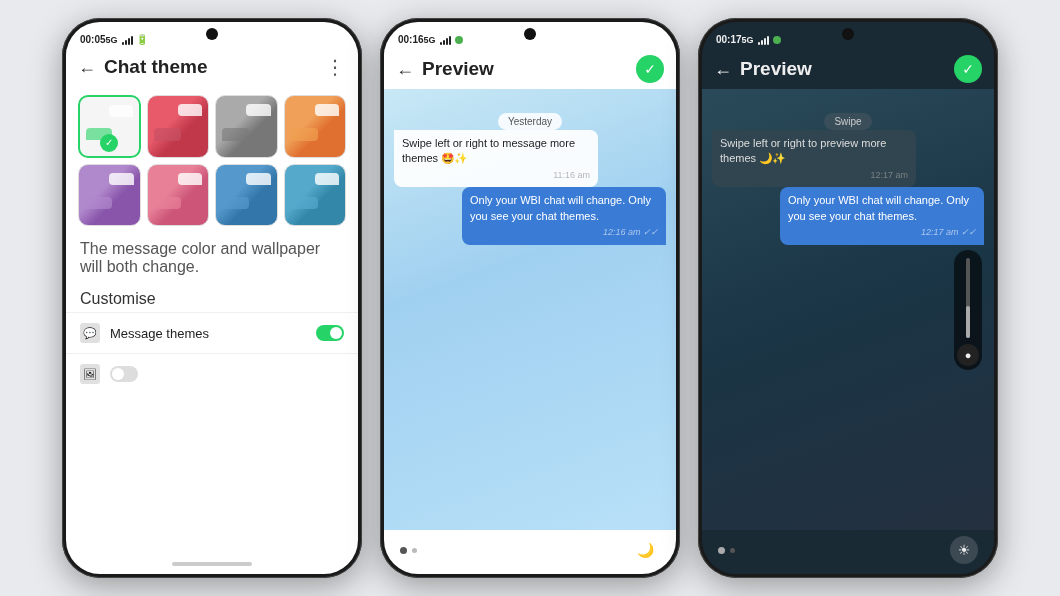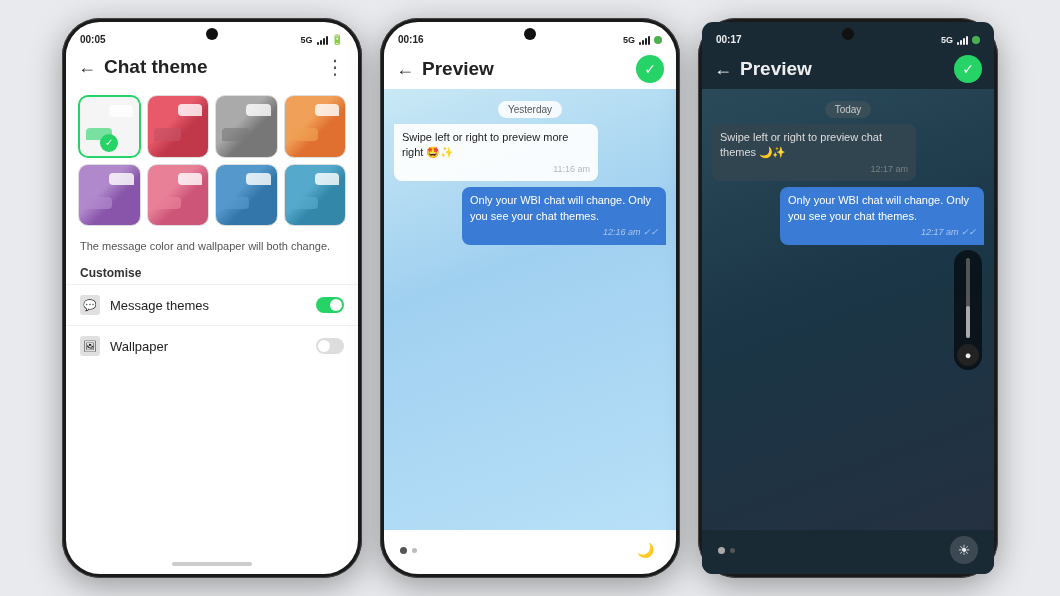--- a/index.html
+++ b/index.html
@@ -31,40 +31,38 @@
       height: 100%;
       border-radius: 34px;
       overflow: hidden;
       background: #fff;
       position: relative;
       display: flex;
       flex-direction: column;
     }
     .phone-inner.dark {
       background: #1a2a35;
-      border-radius: 11px;
     }
 
     
     .camera-dot {
       position: absolute;
       top: 10px;
       left: 50%;
       transform: translateX(-50%);
       width: 12px;
       height: 12px;
       background: #111;
       border-radius: 50%;
       z-index: 10;
     }
 
     
     .status-bar {
       display: flex;
-      justify-content: space-between;
       align-items: center;
       padding: 8px 14px 4px;
       font-size: 10px;
       font-weight: 600;
       color: #222;
       flex-shrink: 0;
       margin-top: 4px;
     }
     .status-bar.light { color: #222; }
     .status-bar.dark-text { color: #eee; }
@@ -152,28 +150,28 @@
       border-radius: 4px 4px 0 4px;
     }
     .theme-chat-bubble2 {
       position: absolute;
       bottom: 16px; left: 6px;
       width: 45%; height: 20%;
       border-radius: 4px 4px 4px 0;
     }
 
     .desc-text {
-      font-size: 11px;
+      font-size: 16px;
       color: #555;
       padding: 4px 14px 8px;
       flex-shrink: 0;
     }
     .customise-label {
-      font-size: 12px;
-      font-weight: 700;
+      font-size: 16px;
+      font-weight: 400;
       color: #333;
       padding: 6px 14px 4px;
       flex-shrink: 0;
     }
     .setting-row {
       display: flex;
       align-items: center;
       padding: 10px 14px;
       gap: 10px;
       border-top: 1px solid #f0f0f0;
@@ -229,25 +227,25 @@
       top: 0; left: 0;
     }
     .chat-bg-dark {
       width: 100%; height: 100%;
       background: linear-gradient(160deg, #2a4a5a 0%, #1a3545 50%, #243040 100%);
       position: absolute;
       top: 0; left: 0;
     }
     .chat-messages {
       position: absolute;
-      top: 4px; left: 0; right: 0;
+      top: 16px; left: 0; right: 0;
       padding: 8px 10px;
       display: flex;
       flex-direction: column;
-      gap: 6px;
+      gap: 0;
     }
     .date-pill {
       align-self: center;
       background: rgba(255,255,255,0.85);
       border-radius: 10px;
       padding: 3px 10px;
       font-size: 10px;
       color: #555;
     }
     .date-pill.dark-pill {
@@ -441,21 +439,20 @@
 
     <div class="setting-row">
       <div class="setting-icon">💬</div>
       <span class="setting-name">Message themes</span>
       <div class="toggle on">
         <div class="toggle-knob"></div>
       </div>
     </div>
     <div class="setting-row">
       <div class="setting-icon">🖼</div>
-      <span class="setting-name">Wallpaper</span>
       <div class="toggle off">
         <div class="toggle-knob"></div>
       </div>
     </div>
 
     <div class="home-bar">
       <div class="home-indicator"></div>
     </div>
   </div>
 </div>
@@ -484,21 +481,21 @@
       <div class="check-circle">
         <span>✓</span>
       </div>
     </div>
 
     <div class="chat-area">
       <div class="chat-bg-light"></div>
       <div class="chat-messages">
         <div class="date-pill">Yesterday</div>
         <div class="msg-bubble received">
-          <span>Swipe left or right to preview more right 🤩✨</span>
+          <span>Swipe left or right to message more themes 🤩✨</span>
           <div class="msg-time dark-time">11:16 am</div>
         </div>
         <div class="msg-bubble sent">
           <span>Only your WBI chat will change. Only you see your chat themes.</span>
           <div class="msg-time white-time">12:16 am ✓✓</div>
         </div>
       </div>
     </div>
 
     <div class="chat-bottom-bar">
@@ -536,23 +533,23 @@
       <span class="back-arrow white">←</span>
       <span class="page-title white">Preview</span>
       <div class="check-circle">
         <span>✓</span>
       </div>
     </div>
 
     <div class="chat-area">
       <div class="chat-bg-dark"></div>
       <div class="chat-messages">
-        <div class="date-pill dark-pill">Today</div>
+        <div class="date-pill dark-pill">Swipe</div>
         <div class="msg-bubble received" style="background:rgba(50,70,80,0.95);color:#ddd;">
-          <span>Swipe left or right to preview chat themes 🌙✨</span>
+          <span>Swipe left or right to preview more themes 🌙✨</span>
           <div class="msg-time dark-time">12:17 am</div>
         </div>
         <div class="msg-bubble sent">
           <span>Only your WBI chat will change. Only you see your chat themes.</span>
           <div class="msg-time white-time">12:17 am ✓✓</div>
         </div>
       </div>
 
       <div class="brightness-slider">
         <div class="slider-track">

